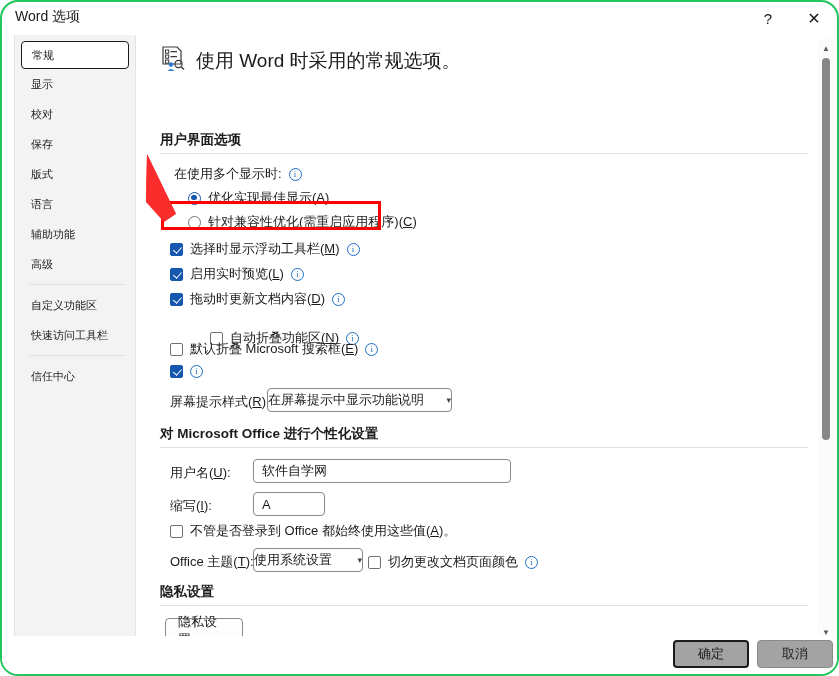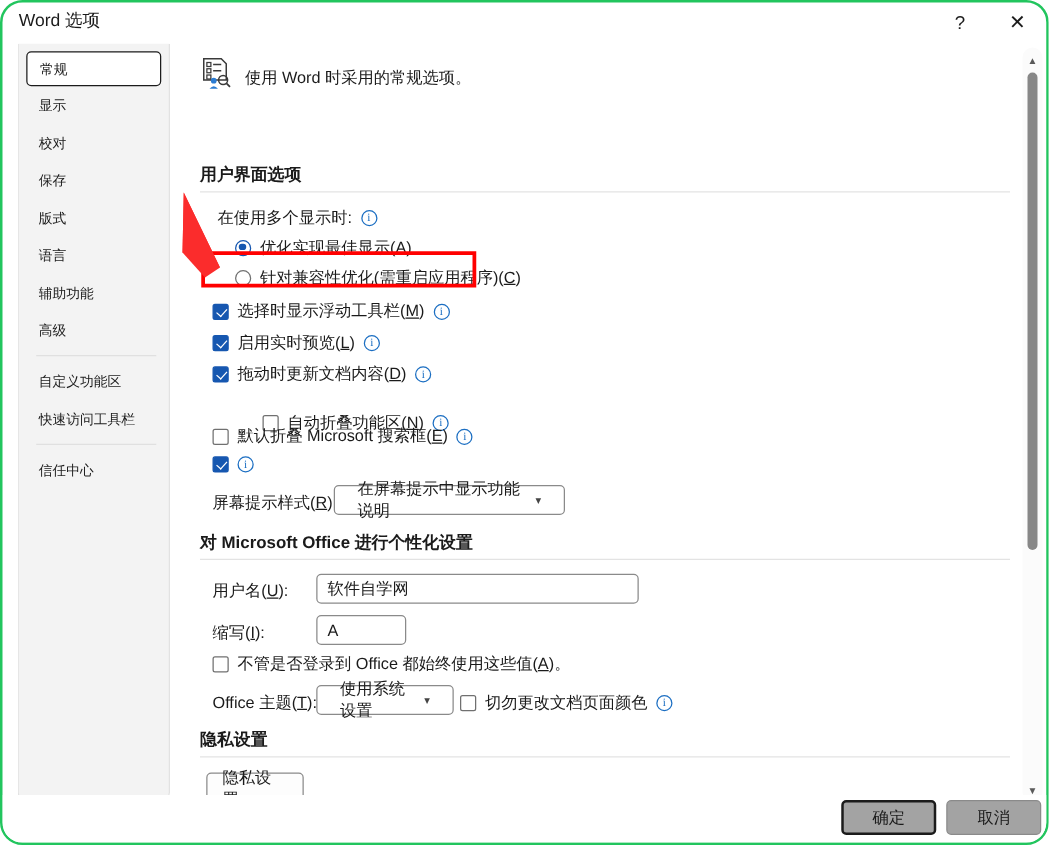--- a/index.html
+++ b/index.html
@@ -72,21 +72,21 @@
   
   #content {
     position: absolute; left: 150px; top: 33px;
     width: 656px; height: 606px;
     overflow: hidden;
   }
   #intro {
     position: absolute; left: 8px; top: 10px;
     display: flex; align-items: center; gap: 10px;
   }
-  #intro-text { font-size: 13px; color: #1b1b1b; }
+  #intro-text { font-size: 19px; color: #1b1b1b; }
 
   .sec-title {
     font-size: 13.5px; font-weight: bold; color: #1b1b1b;
     white-space: nowrap;
   }
   .sec-rule {
     height: 1px; background: #e3e3e3;
   }
   .row-label { font-size: 13px; color: #1b1b1b; white-space: nowrap; }
 
@@ -131,21 +131,21 @@
   .txtbox {
     height: 24px; background: #fff;
     border: 1px solid #8a8a8a; border-radius: 4px;
     font-size: 13px; color: #1b1b1b;
     padding: 0 8px; display: flex; align-items: center;
   }
   .combo {
     height: 24px; background: #fff;
     border: 1px solid #8a8a8a; border-radius: 4px;
     font-size: 13px; color: #1b1b1b;
-    padding: 0 18px;
+    padding: 0 0;
     display: flex; align-items: center; justify-content: space-between;
     gap: 8px;
   }
   .caret { font-size: 9px; color: #444; }
   .btn {
     height: 26px; background: #fdfdfd;
     border: 1px solid #8a8a8a; border-radius: 4px;
     font-size: 13px; color: #1b1b1b;
     display: flex; align-items: center; justify-content: center;
     padding: 0 12px; cursor: default;

